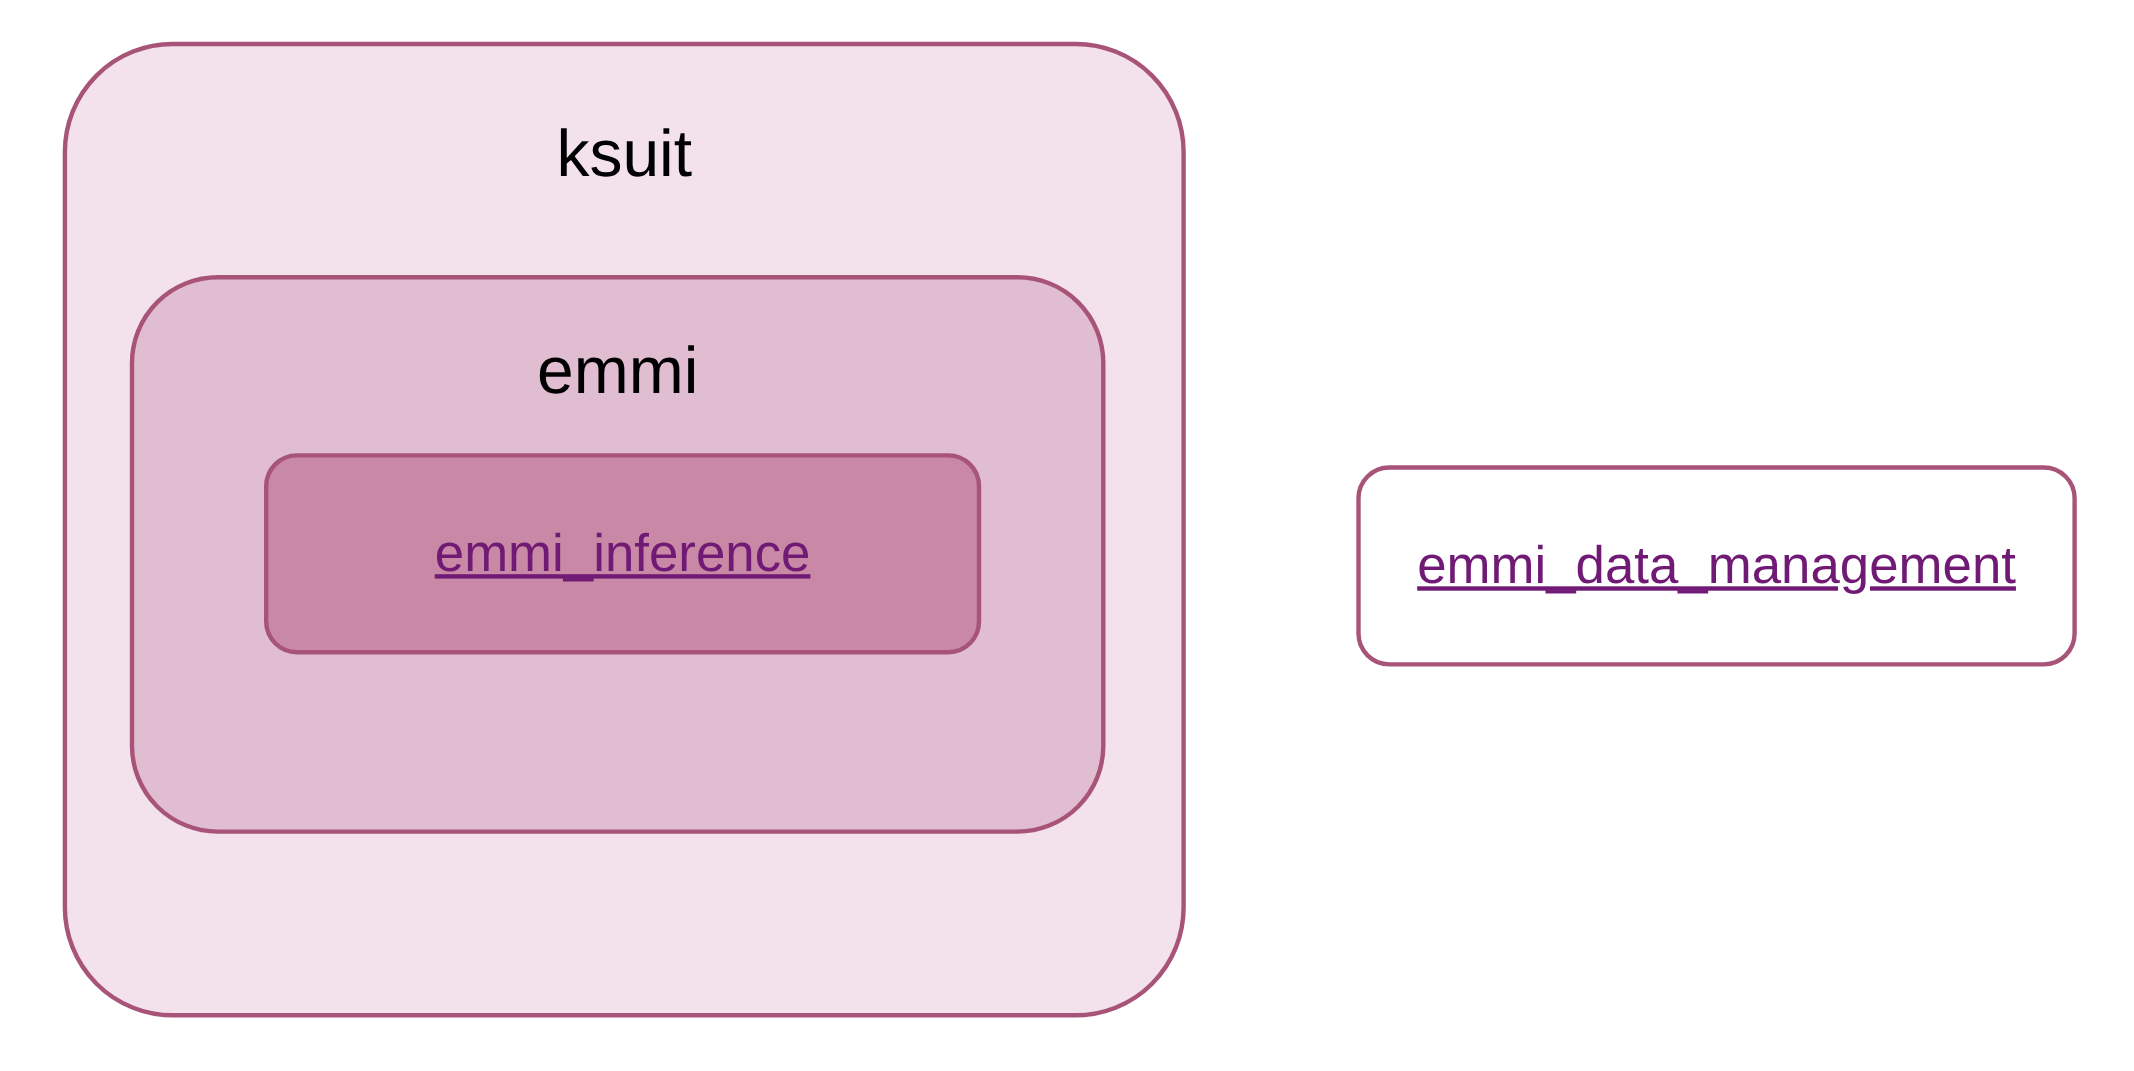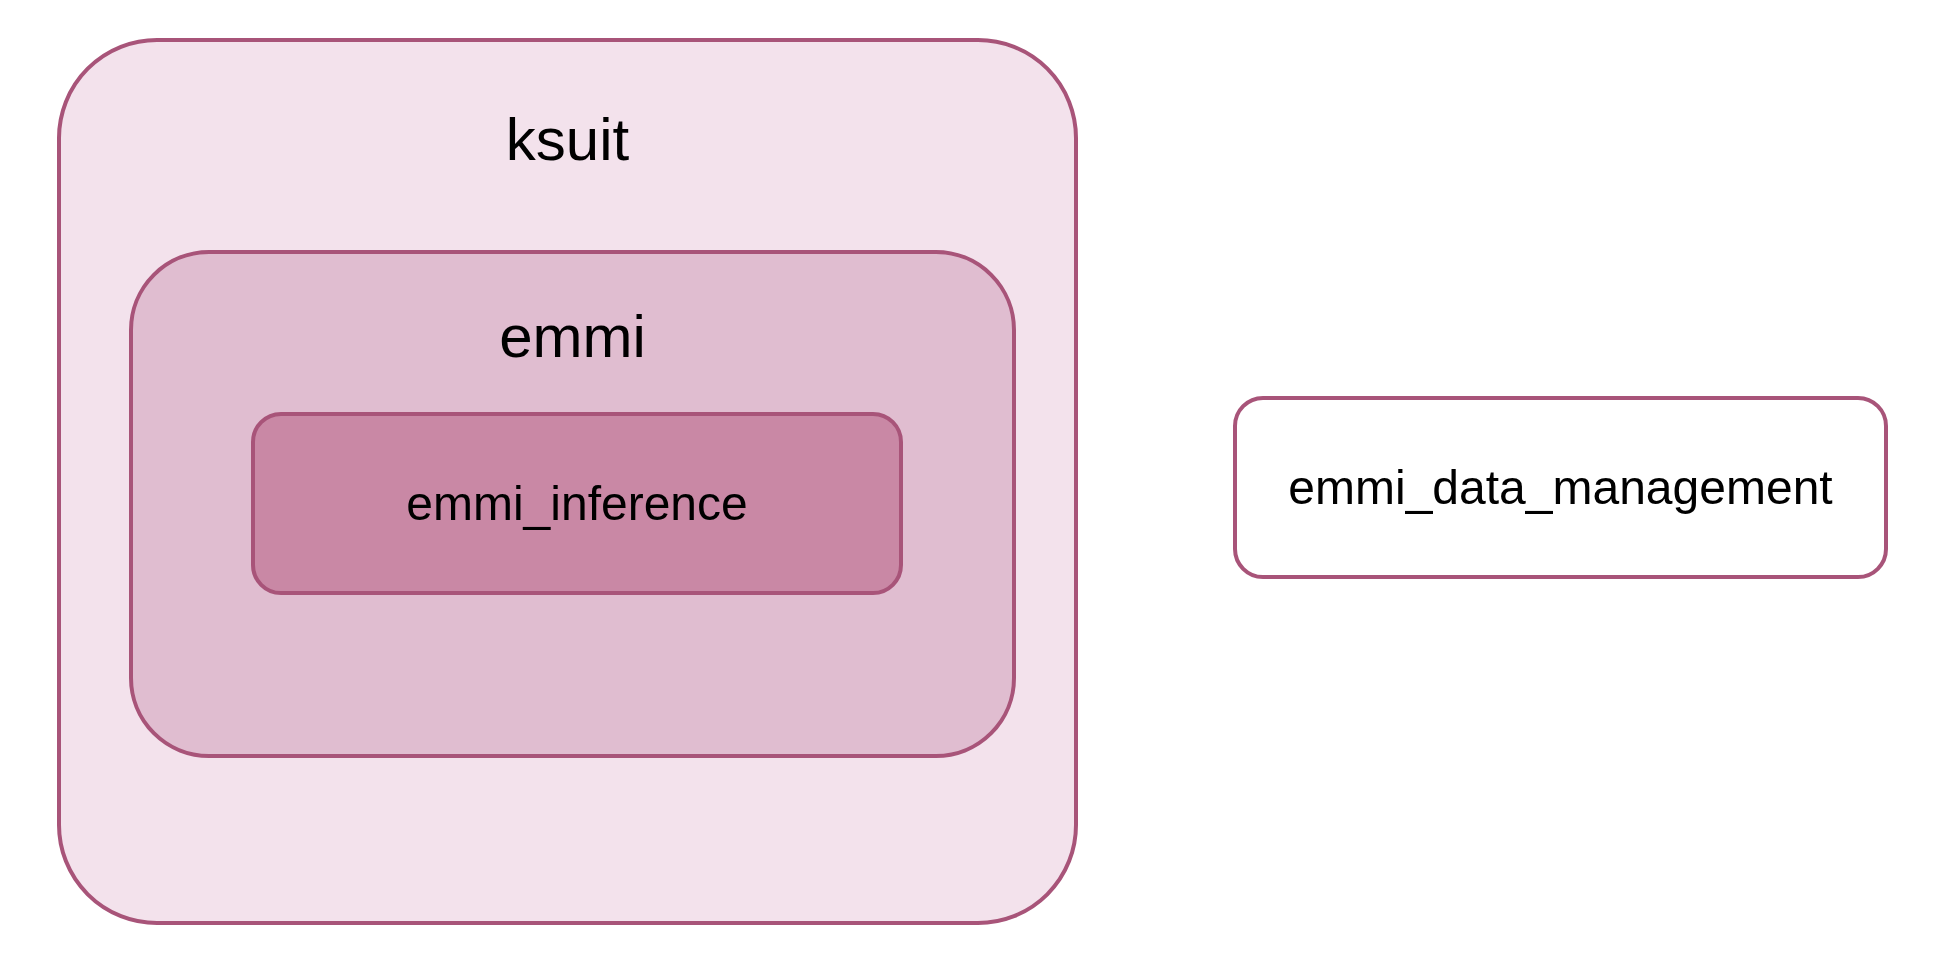--- a/index.html
+++ b/index.html
@@ -31,22 +31,23 @@
     white-space: nowrap;
   }
   .node {
     display: flex;
     align-items: center;
     justify-content: center;
   }
   .node-label {
     font-size: 48px;
     line-height: 48px;
-    color: #000000;
+    color: #701a75;
     white-space: nowrap;
+    text-decoration: underline;
   }
 
   
   #box-ksuit {
     left: 57px;
     top: 38px;
     width: 1021px;
     height: 887px;
     border-radius: 100px;
   }
@@ -67,35 +68,35 @@
     left: 118px;
     top: 158px;
     width: 652px;
     height: 183px;
     border-radius: 30px;
   }
 
   
   #box-emmi-data-management {
     left: 1233px;
-    top: 396px;
+    top: 423px;
     width: 655px;
     height: 183px;
     border-radius: 30px;
   }
 </style>
 </head>
 <body>
 
 <div class="canvas">
 
   <div class="box" id="box-ksuit" style="background-color: rgb(243, 226, 236); border-color: rgb(168, 84, 121);">
     <div class="group-label" id="label-ksuit">ksuit</div>
 
-    <div class="box" id="box-emmi" style="background-color: rgb(224, 189, 208); border-color: rgb(168, 84, 121); margin-left: 11px;">
+    <div class="box" id="box-emmi" style="background-color: rgb(224, 189, 208); border-color: rgb(168, 84, 121);">
       <div class="group-label" id="label-emmi">emmi</div>
 
       <div class="box node" id="box-emmi-inference" style="background-color: rgb(201, 136, 165); border-color: rgb(168, 84, 121);">
         <span class="node-label">emmi_inference</span>
       </div>
     </div>
   </div>
 
   <div class="box node" id="box-emmi-data-management" style="background-color: rgb(255, 255, 255); border-color: rgb(168, 84, 121);">
     <span class="node-label">emmi_data_management</span>

